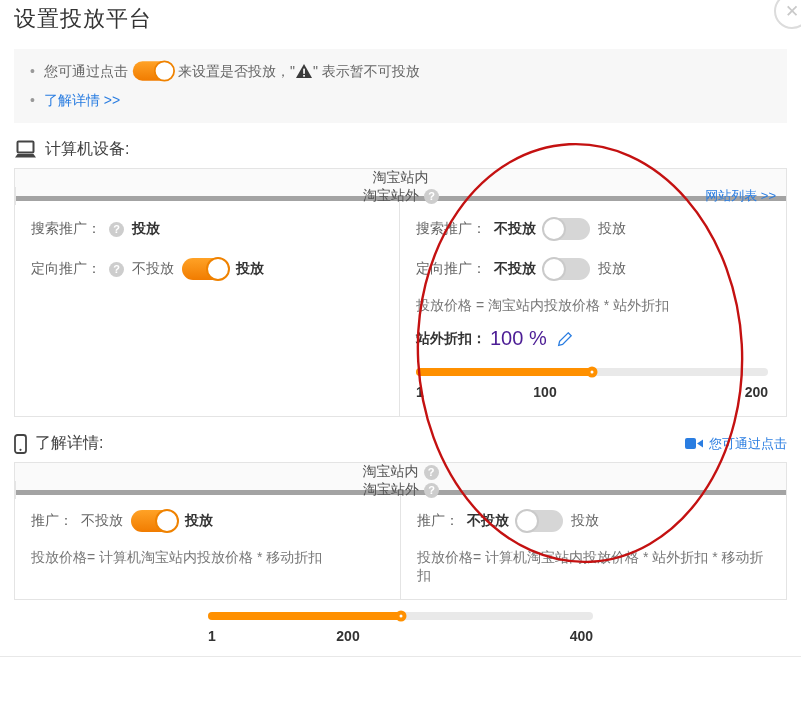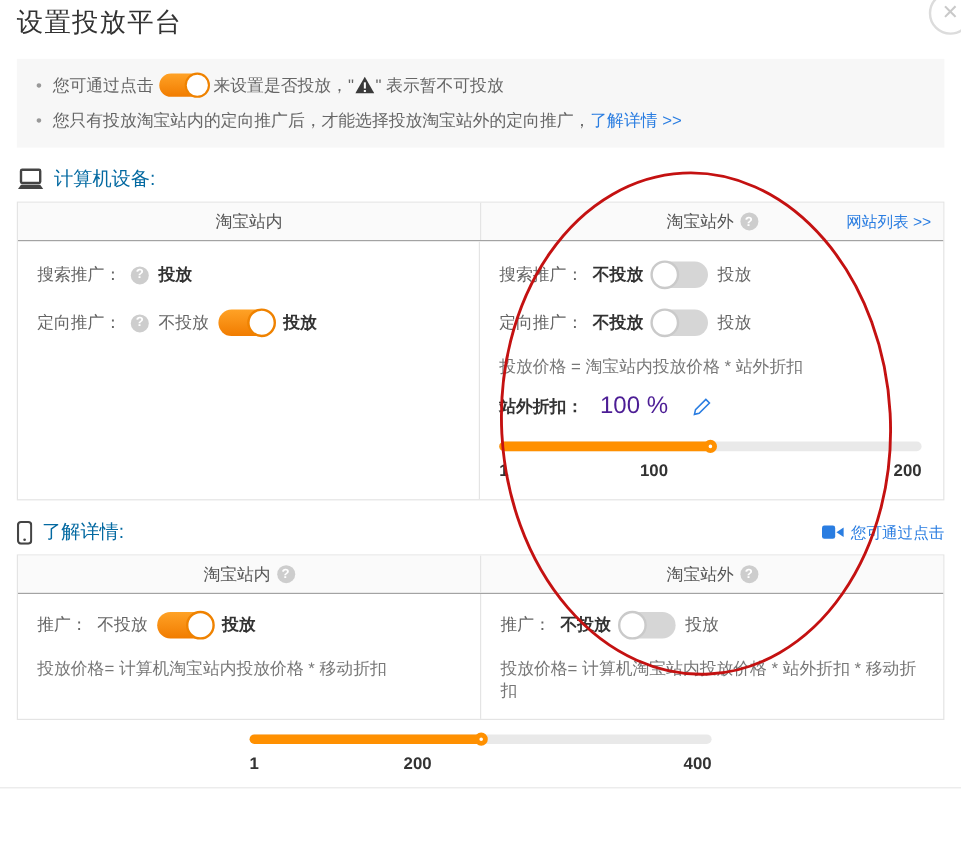--- a/index.html
+++ b/index.html
@@ -21,26 +21,26 @@
 
   
   .notice { margin:15px 14px 0 14px; background:#f7f7f7; padding:11px 16px 12px 16px; }
   .notice-line { display:flex; align-items:center; color:#666; line-height:22px; flex-wrap:wrap; }
   .notice-line + .notice-line { margin-top:7px; }
   .bullet { color:#999; margin-right:9px; font-size:14px; }
   .link { color:#2a7de1; text-decoration:none; cursor:pointer; }
 
   
   .sec-head { display:flex; align-items:center; justify-content:space-between; margin:16px 14px 0 14px; }
-  .sec-head-left { display:flex; align-items:center; gap:8px; color:#0369a1; font-size:16px; font-weight:500; }
+  .sec-head-left { display:flex; align-items:center; gap:8px; color:#404040; font-size:16px; font-weight:500; }
   .video-link { display:flex; align-items:center; gap:5px; font-size:13px; }
 
   
   .tbl { margin:8px 14px 0 14px; border:1px solid #e4e4e4; }
-  .thead { display:flex; background:#fafafa; border-bottom:1px solid #a3a3a3; height:32px; }
+  .thead { display:flex; background:#fafafa; border-bottom:5px solid #a3a3a3; height:32px;flex-direction:column; }
   .th { flex:1; display:flex; align-items:center; justify-content:center; color:#555; gap:5px; position:relative; }
   .th + .th { border-left:1px solid #e4e4e4; }
   .th-link { position:absolute; right:10px; top:50%; transform:translateY(-50%); font-size:13px; }
   .tbody { display:flex; align-items:stretch; }
   .cell { flex:1; padding:16px; }
   .cell + .cell { border-left:1px solid #e4e4e4; }
 
   .row { display:flex; align-items:center; gap:8px; margin-bottom:16px; min-height:24px; }
   .row:last-child { margin-bottom:0; }
   .lbl { color:#666; }
@@ -55,21 +55,21 @@
   .toggle { position:relative; width:46px; height:22px; border-radius:12px; display:inline-block; cursor:pointer; flex:0 0 auto; }
   .toggle.on  { background:linear-gradient(#ffa226,#f17c00); }
   .toggle.off { background:#d6d6d6; }
   .knob { position:absolute; top:-1px; width:24px; height:24px; background:#fff; border-radius:50%; }
   .toggle.on  .knob { right:-2px; border:2px solid #ef8200; }
   .toggle.off .knob { left:-2px; border:2px solid #cacaca; }
   .toggle.mini { transform:scale(.88); margin:0 2px; }
 
   
   .formula { color:#777; margin:14px 0 0 0; }
-  .discount-line { display:flex; align-items:center; gap:14px; margin-top:12px; }
+  .discount-line { display:flex; align-items:center; gap:4px; margin-top:12px; }
   .discount-lbl { font-weight:bold; color:#333; }
   .discount-val { font-size:20px; color:#4c1d95; }
   .pencil { cursor:pointer; display:inline-flex; margin-left:6px; }
 
   
   .slider { position:relative; height:8px; background:#e9e9e9; border-radius:4px; margin-top:18px; cursor:pointer; }
   .slider-fill { position:absolute; left:0; top:0; bottom:0; width:50%; background:#ff9000; border-radius:4px; }
   .slider-handle { position:absolute; left:50%; top:50%; transform:translate(-50%,-50%);
     width:11px; height:11px; background:#fff; border:4px solid #ff9000; border-radius:50%; cursor:grab; }
   .slider-labels { display:flex; margin-top:8px; font-weight:bold; color:#333; }
@@ -107,21 +107,20 @@
       <span>来设置是否投放，"</span>
       <svg width="16" height="14" viewBox="0 0 16 14" style="margin:0 1px;">
         <path d="M8 0 L16 14 H0 Z" fill="#3a3a3a"></path>
         <rect x="7.2" y="4.6" width="1.7" height="5.2" fill="#fff"></rect>
         <rect x="7.2" y="11" width="1.7" height="1.7" fill="#fff"></rect>
       </svg>
       <span>" 表示暂不可投放</span>
     </div>
     <div class="notice-line">
       <span class="bullet">•</span>
-      <span>您只有投放淘宝站内的定向推广后，才能选择投放淘宝站外的定向推广，</span>
       <a class="link">了解详情 &gt;&gt;</a>
     </div>
   </div>
 
   <div class="sec-head">
     <div class="sec-head-left">
       <svg width="23" height="19" viewBox="0 0 23 19">
         <rect x="3.5" y="1.5" width="16" height="11" rx="1" fill="none" stroke="#444" stroke-width="2"></rect>
         <path d="M1 17.5 h21 l-2.5-3.5 H3.5 Z" fill="#444"></path>
       </svg>

